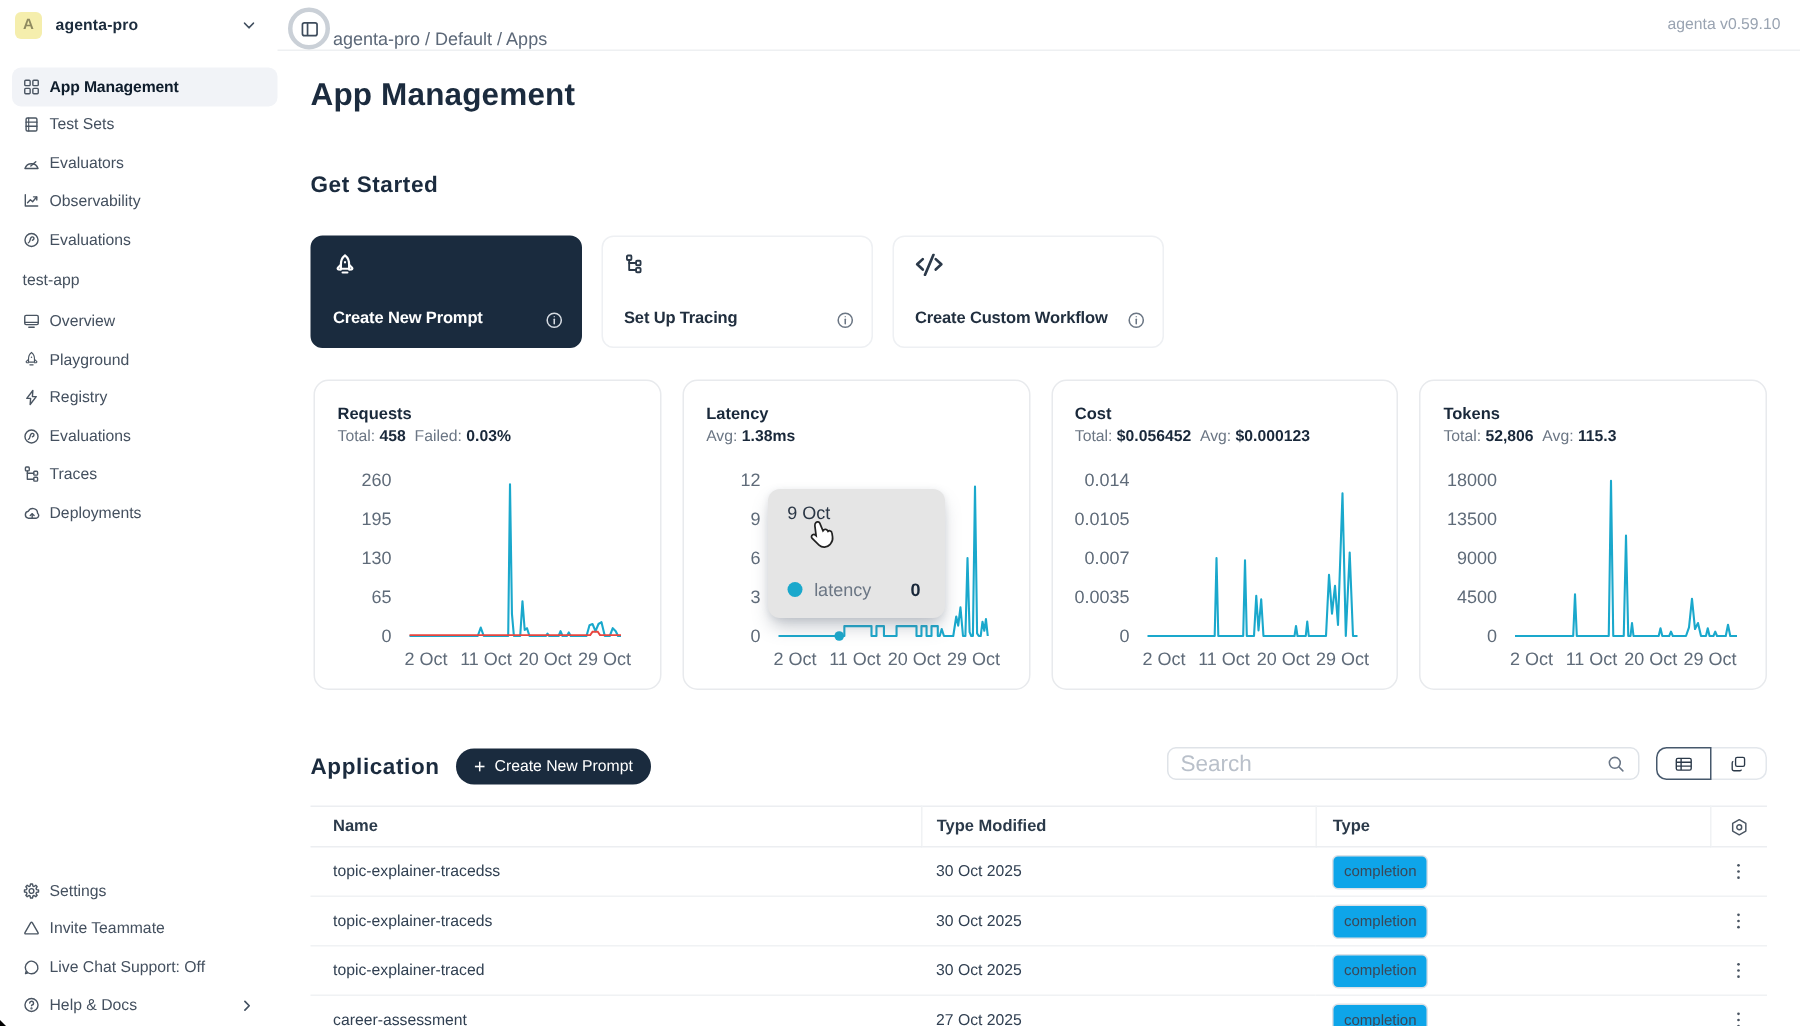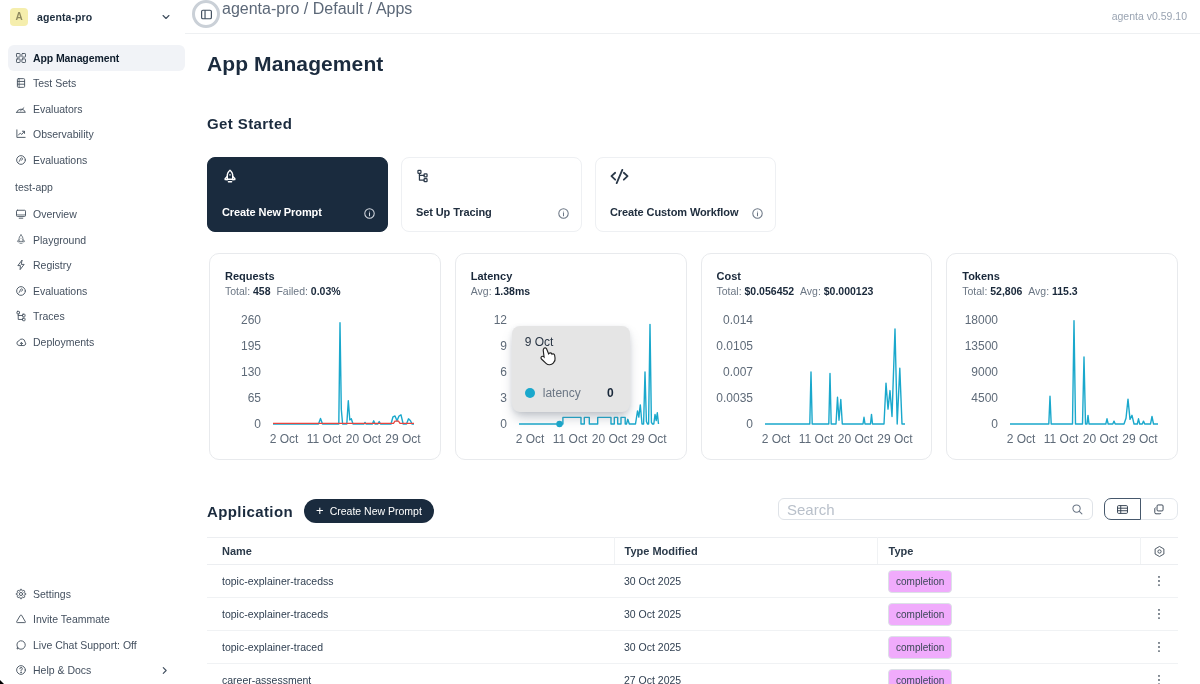--- a/index.html
+++ b/index.html
@@ -14,21 +14,21 @@
 .sb-head .wname { margin-left:9px; font-size:10.5px; font-weight:700; color:#1c2c3d; letter-spacing:0.1px;}
 .sb-head .chev { margin-left:auto; margin-right:4px; }
 .nav { padding-top:12px; }
 .nav-item { display:flex; align-items:center; height:25.5px; margin-left:8px; padding:0 7px;
   font-size:10.5px; color:#44505f; border-radius:6px; gap:6px; white-space:nowrap; }
 .nav-item.sel { background:#f1f3f7; color:#0e1c2b; font-weight:700; letter-spacing:-0.1px; }
 .nav-item svg { flex:0 0 auto; }
 .nav-label { height:29px; display:flex; align-items:center; padding-left:15px; font-size:10.5px; color:#45515f; }
 .sb-bottom { position:absolute; bottom:1px; left:0; width:185px; }
 .main { position:absolute; left:185px; top:0; width:1015px; height:684px; }
-.topbar { height:33px; display:flex; align-items:flex-start; font-size:16px; color:#5c6878; }
+.topbar { height:33px; display:flex; align-items:flex-end; font-size:12px; color:#5c6878; }
 .crumbicon { width:28px; height:28px; border:3px solid #cad0d7; border-radius:50%;
   display:flex; align-items:center; justify-content:center; margin-left:7px; background:#fff; }
 .version { position:absolute; right:13px; top:10px; font-size:10.5px; color:#9aa4b2; }
 .content { padding:0 22px; }
 h1 { font-size:21px; font-weight:700; color:#1b2b3e; padding-top:19px; letter-spacing:0.1px; }
 h2 { font-size:15px; font-weight:700; color:#1b2b3e; padding-top:39px; letter-spacing:0.4px; }
 .gs-row { display:flex; gap:13px; margin-top:25px; }
 .gs-card { width:181px; height:75px; border-radius:8px; position:relative; border:1px solid #eef0f3; background:#fff; }
 .gs-card.dark { background:#1a2b3e; border-color:#1a2b3e; }
 .gs-card .ic { position:absolute; left:14px; top:11px; }
@@ -61,21 +61,21 @@
   border:1.5px solid #46586c; border-radius:7px 0 0 7px; margin:-1px 0 -1px -1px; background:#fff; }
 .seg .s2 { width:36px; display:flex; align-items:center; justify-content:center; }
 .tablewrap { margin-top:13px; }
 table.apps { width:100%; border-collapse:collapse; table-layout:fixed; }
 table.apps th { text-align:left; font-weight:700; color:#2b3a4a; font-size:11px; height:27px;
   border-bottom:1px solid #eceef1; border-top:1px solid #eceef1; padding-left:15px; border-right:1px solid #f0f2f4; }
 table.apps th:last-child { border-right:none; }
 table.apps td { height:33px; border-bottom:1px solid #f0f2f4; color:#314052; padding-left:15px; font-size:10.5px; }
 table.apps th.c2, table.apps td.c2 { padding-left:10px; }
 table.apps th.c3, table.apps td.c3 { padding-left:11px; }
-.tag { display:inline-block; border:1px solid #dce1e7; border-radius:4px; padding:5px 7px; font-size:10px; color:#3b4757; background:#f0abfc; }
+.tag { display:inline-block; border:1px solid #dce1e7; border-radius:4px; padding:5px 7px; font-size:10px; color:#3b4757; background:#0ea5e9; }
 .dots { text-align:center; padding-left:0 !important; }
 .dots svg { margin:0 auto; }
 </style>
 </head>
 <body>
 <div class="topline"></div>
 <div class="sidebar">
   <div class="sb-head">
     <div class="avatar">A</div>
       <div class="wname">agenta-pro</div>

